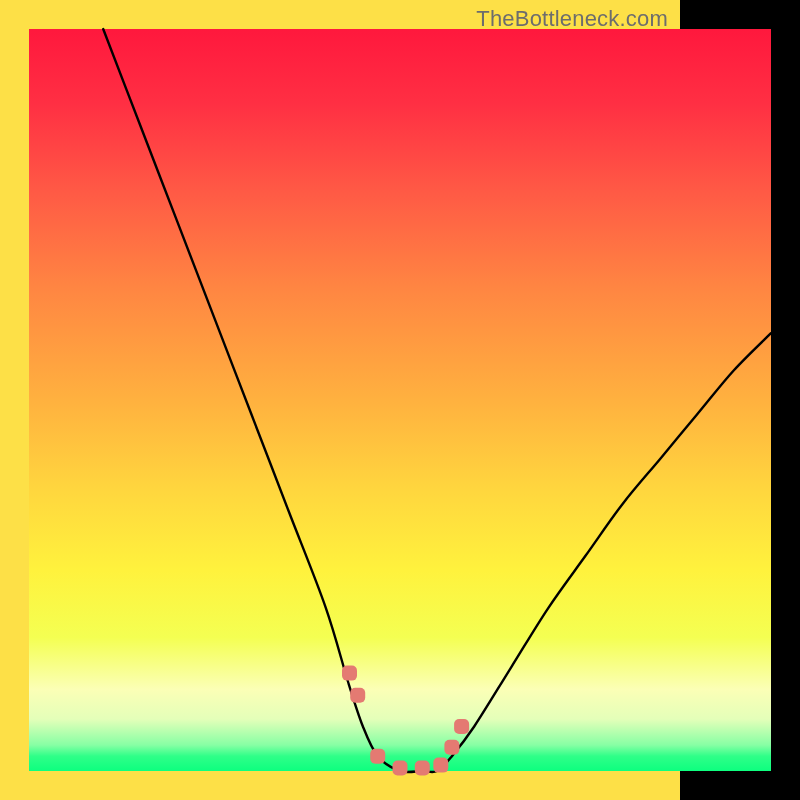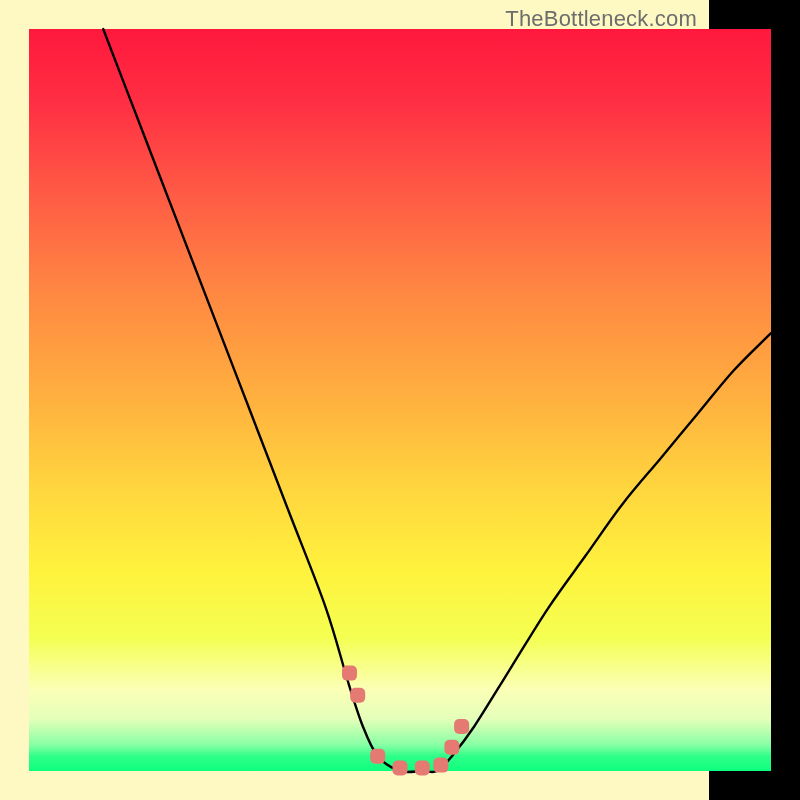--- a/index.html
+++ b/index.html
@@ -8,22 +8,21 @@
     width: 800px;
     height: 800px;
     overflow: hidden;
     background: #000;
     font-family: Arial, Helvetica, sans-serif;
   }
   .frame {
     position: relative;
     width: 680px;
     height: 800px;
-    background: #fef9c3;
-    padding-left: 29px;
+    background: #fde047;
   }
   .watermark {
     position: absolute;
     top: 6px;
     right: 12px;
     color: #6d6d6d;
     font-size: 22px;
     font-weight: 400;
     letter-spacing: 0.2px;
     z-index: 10;

